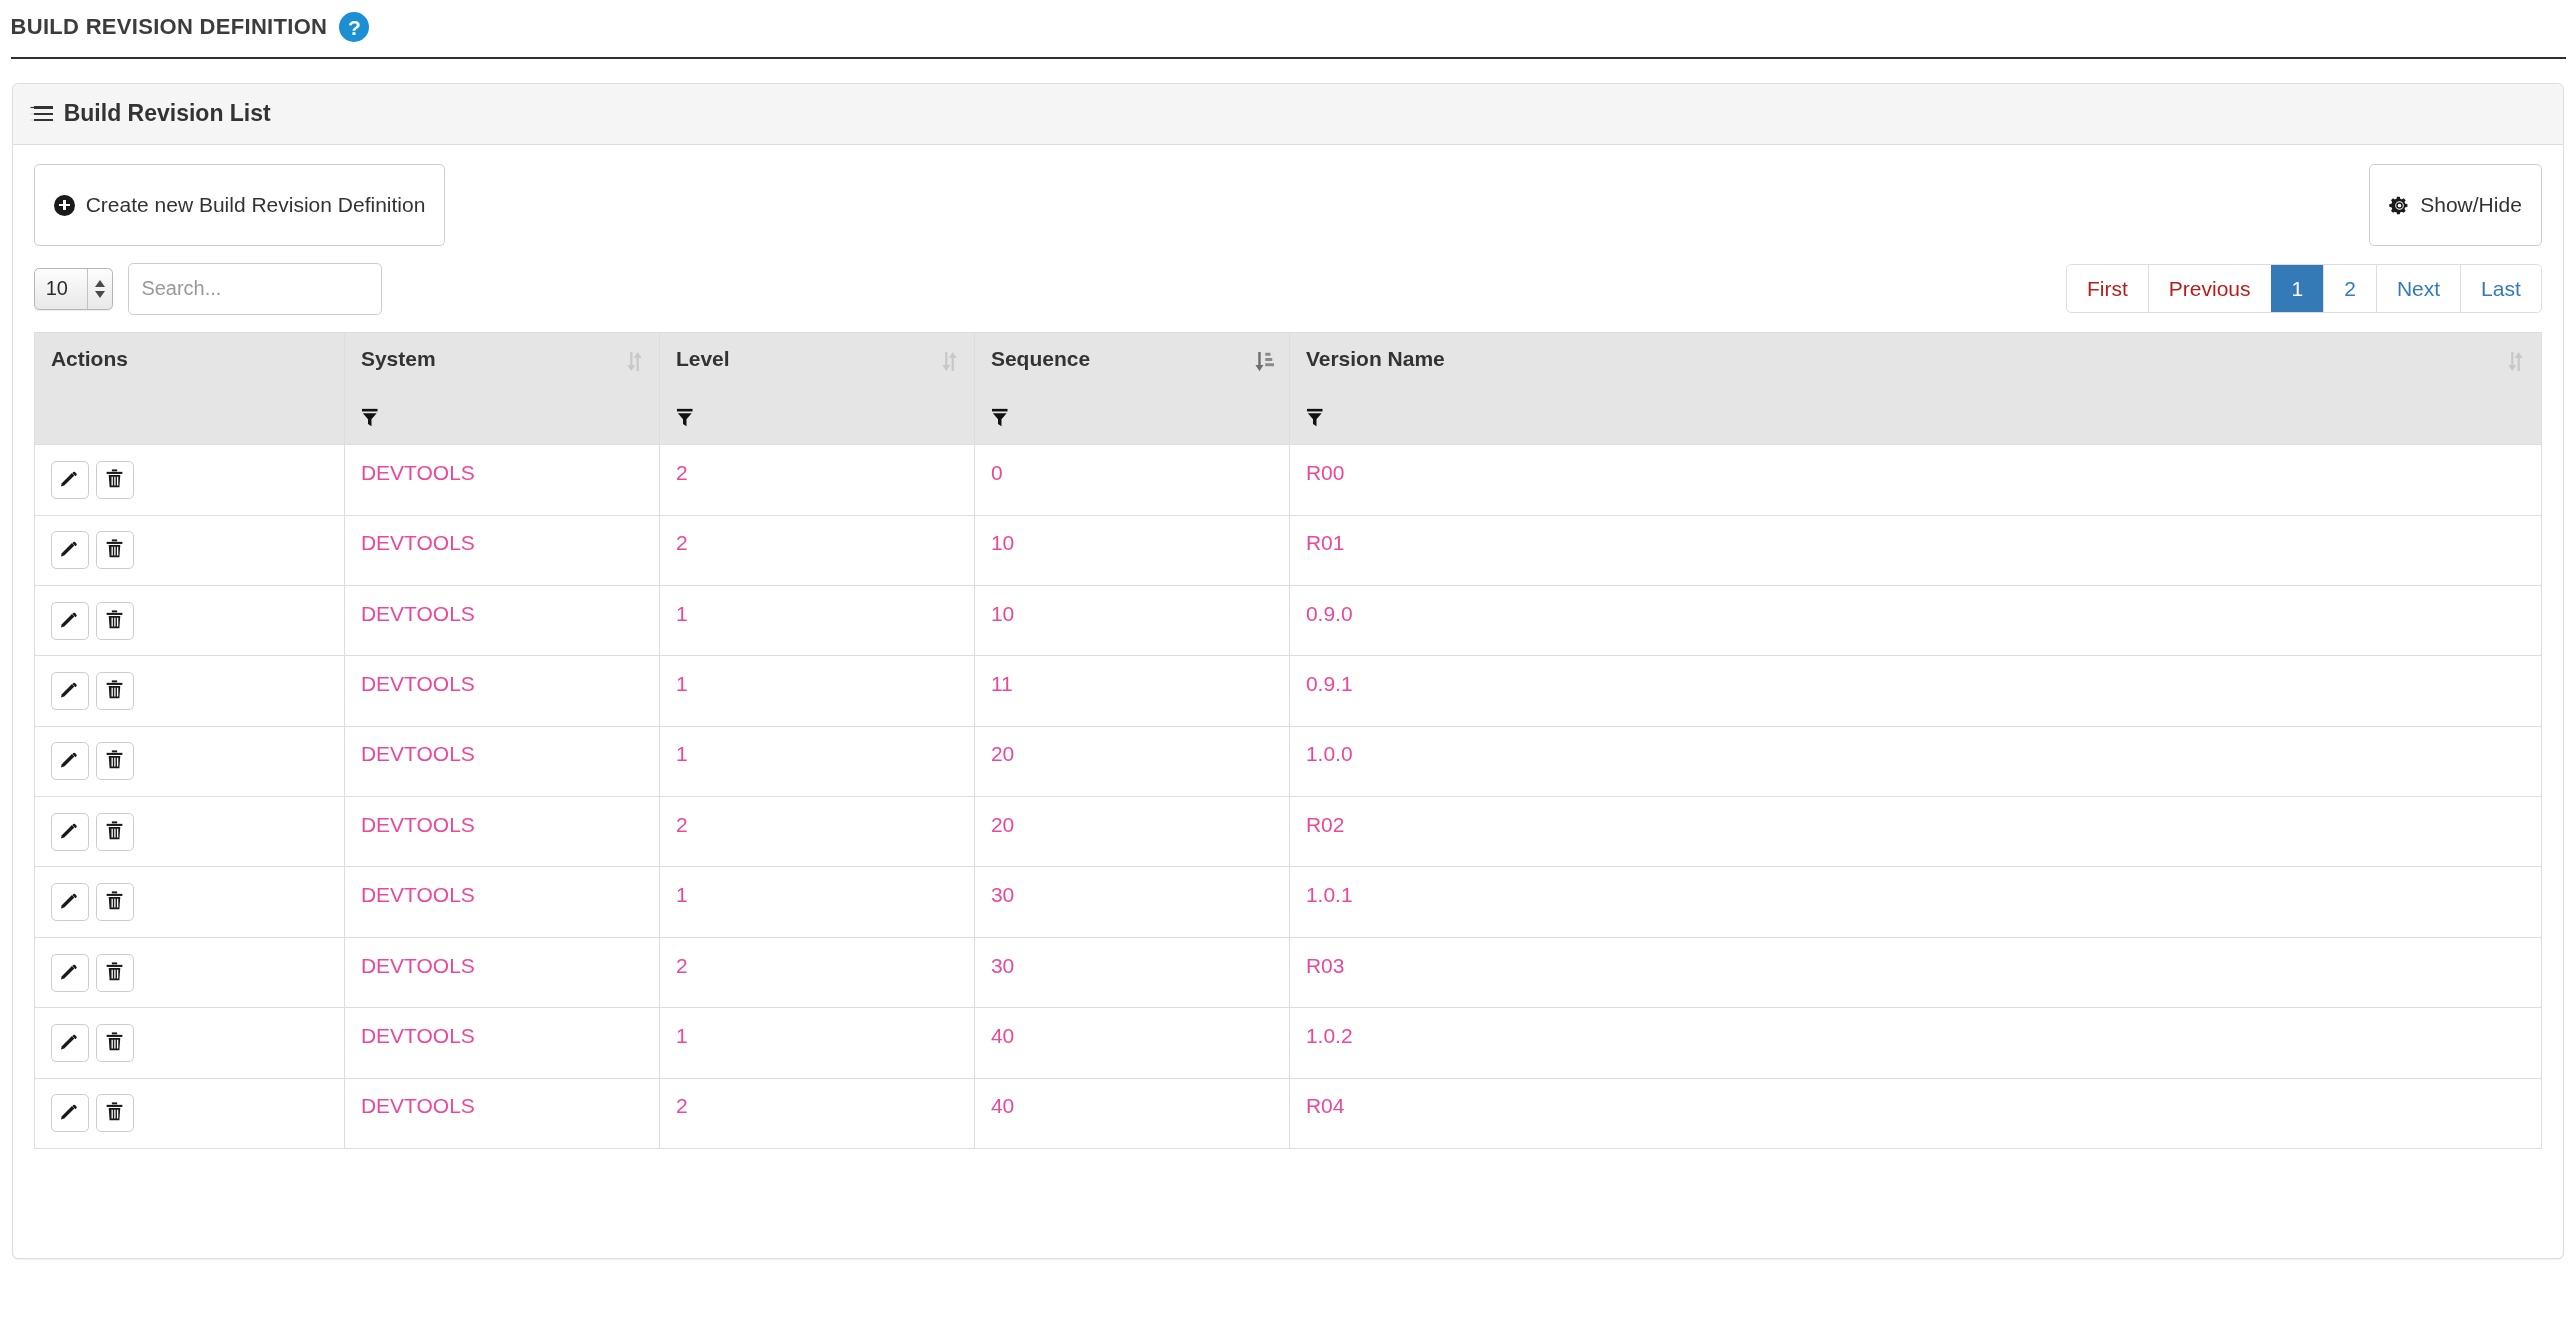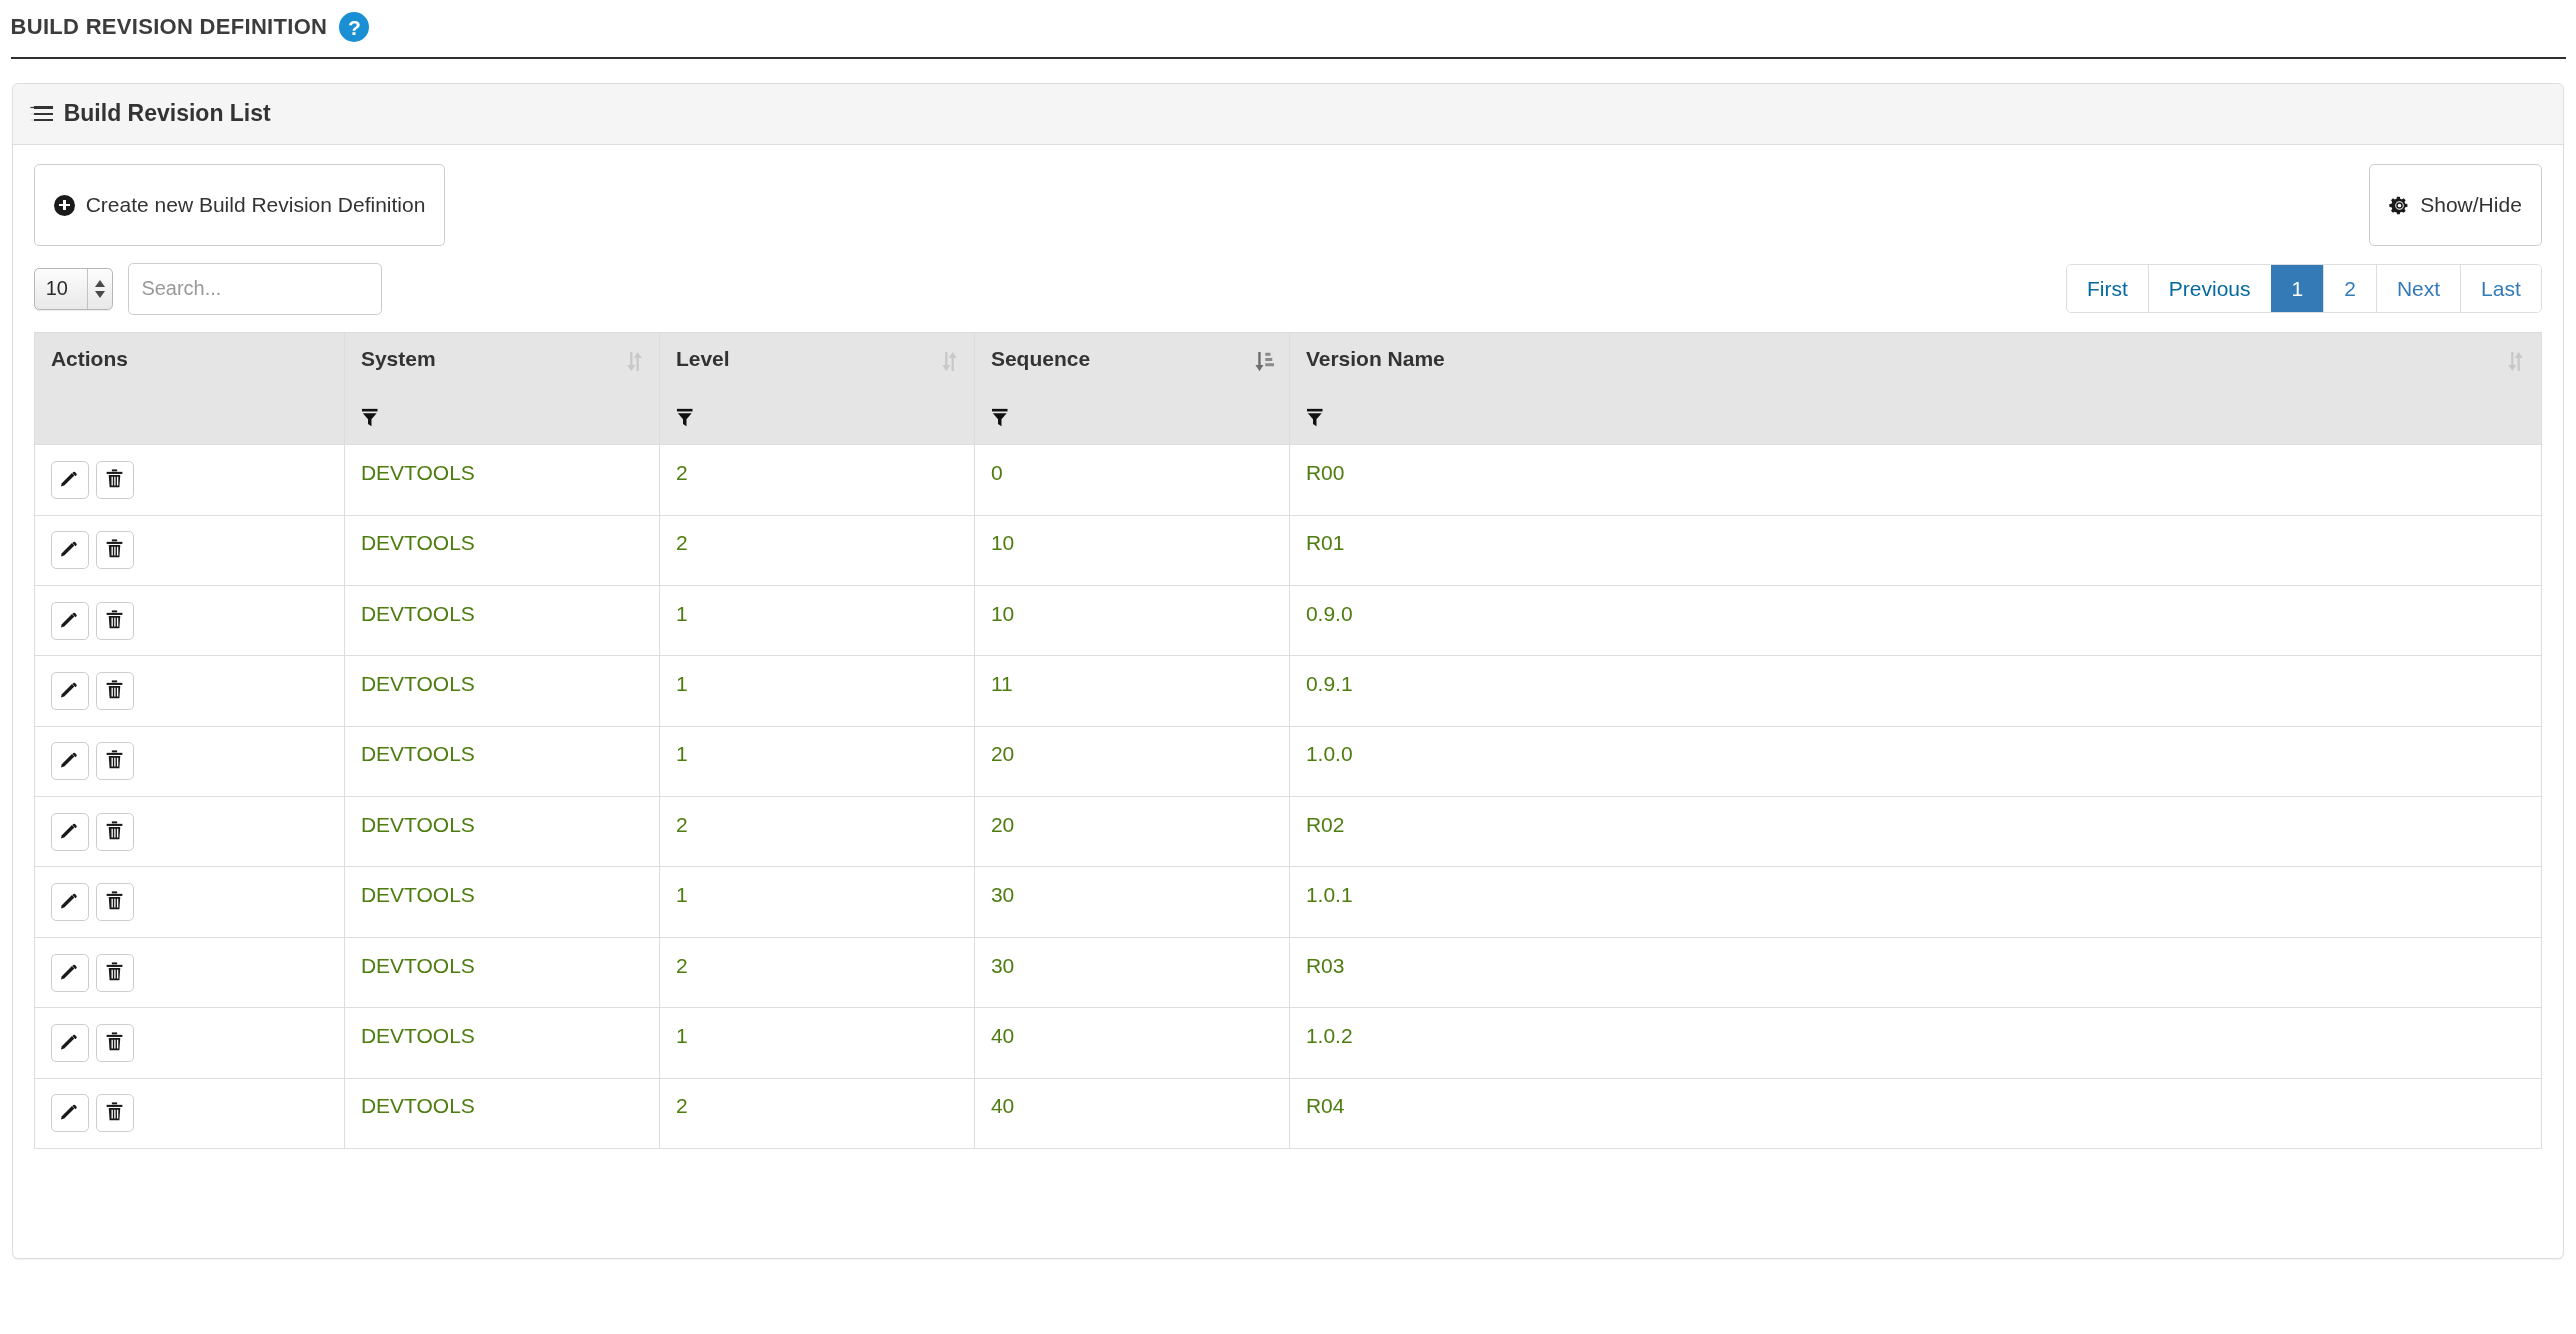--- a/index.html
+++ b/index.html
@@ -218,21 +218,21 @@
     font-size: 21px;
     padding: 9.6px 20px;
     color: #337ab7;
     border-left: 0.9px solid #dddddd;
     cursor: pointer;
     background: #ffffff;
     line-height: 1.3;
     user-select: none;
   }
   .pg-item:first-child { border-left: none; }
-  .pg-item.disabled { color: #0369a1; cursor: default; }
+  .pg-item.disabled { color: #b91c1c; cursor: default; }
   .pg-item.active {
     background: #337ab7;
     border-color: #337ab7;
     color: #ffffff;
     cursor: default;
   }
 
   
   table.data-table {
     width: 100%;
@@ -272,21 +272,21 @@
   .funnel-icon { display: block; }
   .filter-dashes {
     width: 33px;
     border-bottom: 3.5px dashed #1b8fd4;
     margin-top: 4.4px;
     cursor: pointer;
   }
 
   table.data-table tbody td {
     font-size: 21px;
-    color: #4d7c0f;
+    color: #ec4899;
     padding: 15.7px 15.7px;
     height: 70px;
     box-sizing: border-box;
     background: #ffffff;
   }
   td.actions-cell { padding: 11.4px 12.2px; }
   .icon-btn {
     width: 38px;
     height: 38px;
     border: 0.9px solid #cccccc;

